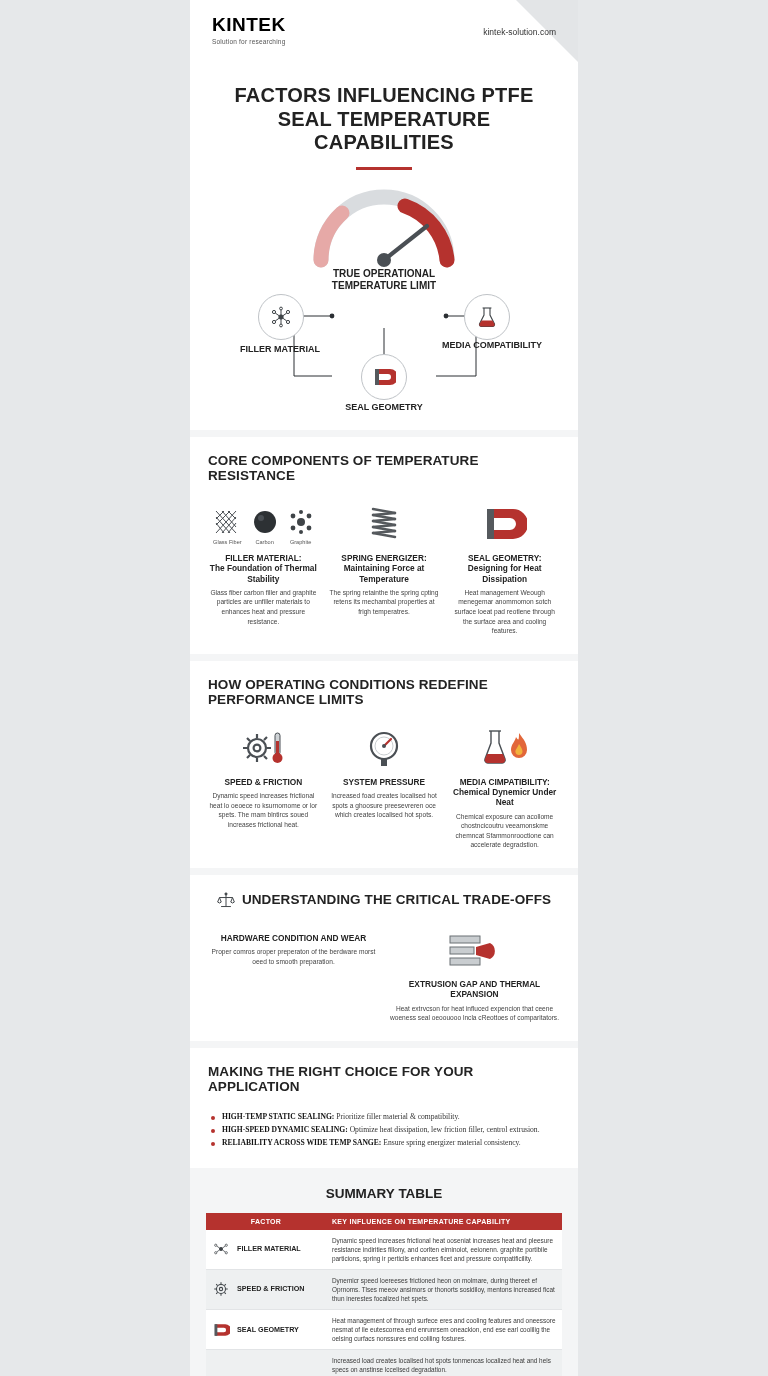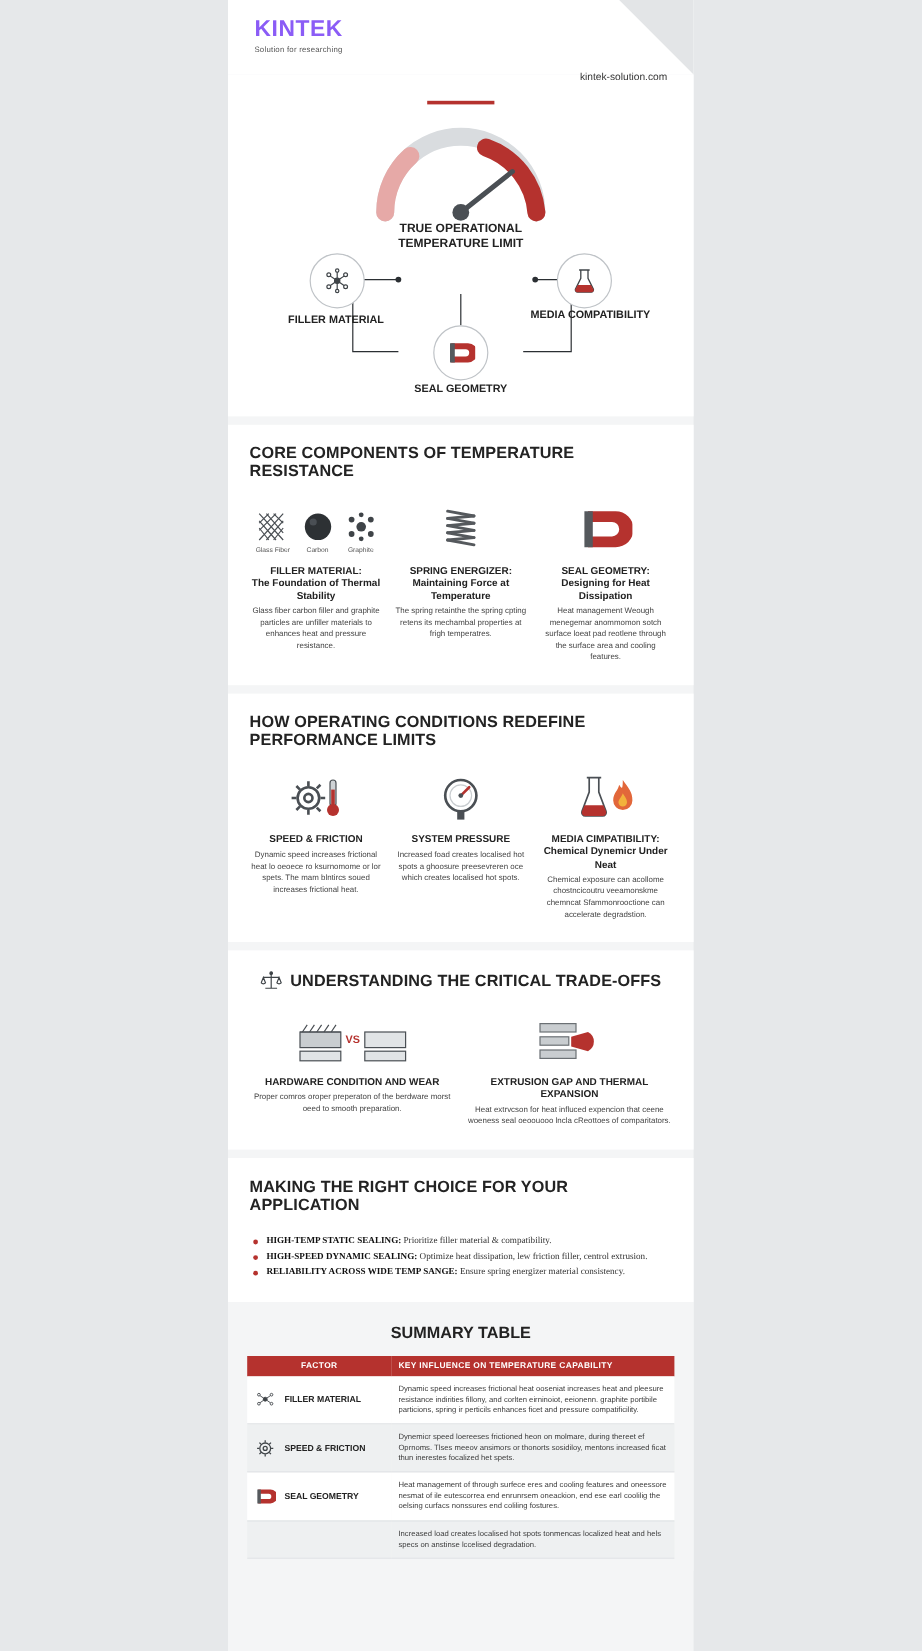--- a/index.html
+++ b/index.html
@@ -4,23 +4,23 @@
 <style>
   html,body{margin:0;padding:0;background:#e6e8ea;}
   body{width:768px;height:1376px;font-family:"Liberation Sans",sans-serif;color:#222;}
   .page{position:relative;width:768px;height:1376px;background:#e6e8ea;overflow:hidden;}
   .sheet{position:absolute;left:190px;top:0;width:388px;min-height:1376px;background:#f4f5f6;}
 
   
   .hdr{position:relative;background:#ffffff;height:62px;}
   .hdr .corner{position:absolute;right:0;top:0;width:0;height:0;border-top:62px solid #e3e5e7;border-left:62px solid transparent;}
   .logo{position:absolute;left:22px;top:14px;}
-  .logo-name{font-size:19px;font-weight:bold;color:#8b5cf6;letter-spacing:.5px;}
+  .logo-name{font-size:19px;font-weight:bold;color:#000000;letter-spacing:.5px;}
   .logo-sub{font-size:6.5px;color:#555;margin-top:2px;letter-spacing:.2px;}
-  .hdr-url{position:absolute;right:22px;top:27px;font-size:8.5px;color:#333;margin-top:32px;}
+  .hdr-url{position:absolute;right:22px;top:27px;font-size:8.5px;color:#333;}
 
   
   .hero{background:#ffffff;padding:10px 24px 24px;}
   .hero h1{font-size:20px;line-height:1.18;text-align:center;font-weight:bold;color:#222;letter-spacing:.2px;margin:12px 0 0;}
   .hero .rule{width:56px;height:3px;background:#b5322e;margin:12px auto 0;}
   .hero-diagram{position:relative;height:230px;margin-top:6px;}
 
   .gauge{position:absolute;left:50%;top:6px;transform:translateX(-50%);width:150px;height:86px;}
   .gauge svg{display:block;}
   .gauge-label{position:absolute;left:50%;top:92px;transform:translateX(-50%);width:170px;text-align:center;font-size:10px;font-weight:bold;line-height:1.25;}
@@ -68,20 +68,21 @@
     <div class="hdr">
       <div class="corner"></div>
       <div class="logo">
         <div class="logo-name">KINTEK</div>
         <div class="logo-sub">Solution for researching</div>
       </div>
       <div class="hdr-url">kintek-solution.com</div>
     </div>
 
     <div class="hero">
+      <h1>FACTORS INFLUENCING PTFE SEAL TEMPERATURE CAPABILITIES</h1>
       <div class="rule"></div>
 
       <div class="hero-diagram">
         <svg class="lines" viewBox="0 0 340 230">
           <path d="M118 200 L80 200 L80 140 L118 140" fill="none" stroke="#2b2f33" stroke-width="1"></path>
           <path d="M222 200 L262 200 L262 140 L232 140" fill="none" stroke="#2b2f33" stroke-width="1"></path>
           <path d="M170 152 L170 178" fill="none" stroke="#2b2f33" stroke-width="1"></path>
           <circle cx="118" cy="140" r="2.4" fill="#2b2f33"></circle>
           <circle cx="232" cy="140" r="2.4" fill="#2b2f33"></circle>
         </svg>
@@ -284,33 +285,20 @@
         <span class="icon">
           <svg width="18" height="18" viewBox="0 0 22 22" stroke="#3f4448" stroke-width="1.2" fill="none">
             <path d="M11 3 L11 19 M5 19 L17 19 M3 8 L19 8 M3 8 L0.8 13.5 A3 3 0 0 0 5.2 13.5 Z M19 8 L16.8 13.5 A3 3 0 0 0 21.2 13.5 Z"></path>
             <circle cx="11" cy="3.6" r="1.3" fill="#3f4448"></circle>
           </svg>
         </span>
         <span>UNDERSTANDING THE CRITICAL TRADE-OFFS</span>
       </h2>
       <div class="cols">
         <div class="col">
-          <div class="art">
-            <span class="icon">
-              <svg width="92" height="38" viewBox="0 0 92 38">
-                <rect x="2" y="10" width="34" height="13" fill="#c9cdd0" stroke="#4a4f54" stroke-width="1"></rect>
-                <path d="M2 10 L36 10" stroke="#4a4f54" stroke-width="1"></path>
-                <path d="M4 10 L8 4 M10 10 L14 4 M16 10 L20 4 M22 10 L26 4 M28 10 L32 4" stroke="#4a4f54" stroke-width="1"></path>
-                <rect x="2" y="26" width="34" height="8" fill="#e1e4e6" stroke="#4a4f54" stroke-width="1"></rect>
-                <text x="46" y="19" font-size="9" font-weight="bold" fill="#b5322e" font-family="Liberation Sans, sans-serif" text-anchor="middle">VS</text>
-                <rect x="56" y="10" width="34" height="13" fill="#e1e4e6" stroke="#4a4f54" stroke-width="1"></rect>
-                <rect x="56" y="26" width="34" height="8" fill="#e1e4e6" stroke="#4a4f54" stroke-width="1"></rect>
-              </svg>
-            </span>
-          </div>
           <h3>HARDWARE CONDITION AND WEAR</h3>
           <p>Proper comros oroper preperaton of the berdware morst oeed to smooth preparation.</p>
         </div>
 
         <div class="col">
           <div class="art">
             <span class="icon">
               <svg width="58" height="40" viewBox="0 0 58 40">
                 <rect x="4" y="5" width="30" height="7" fill="#c9cdd0" stroke="#6b7074" stroke-width="1"></rect>
                 <rect x="4" y="16" width="24" height="7" fill="#c9cdd0" stroke="#6b7074" stroke-width="1"></rect>

